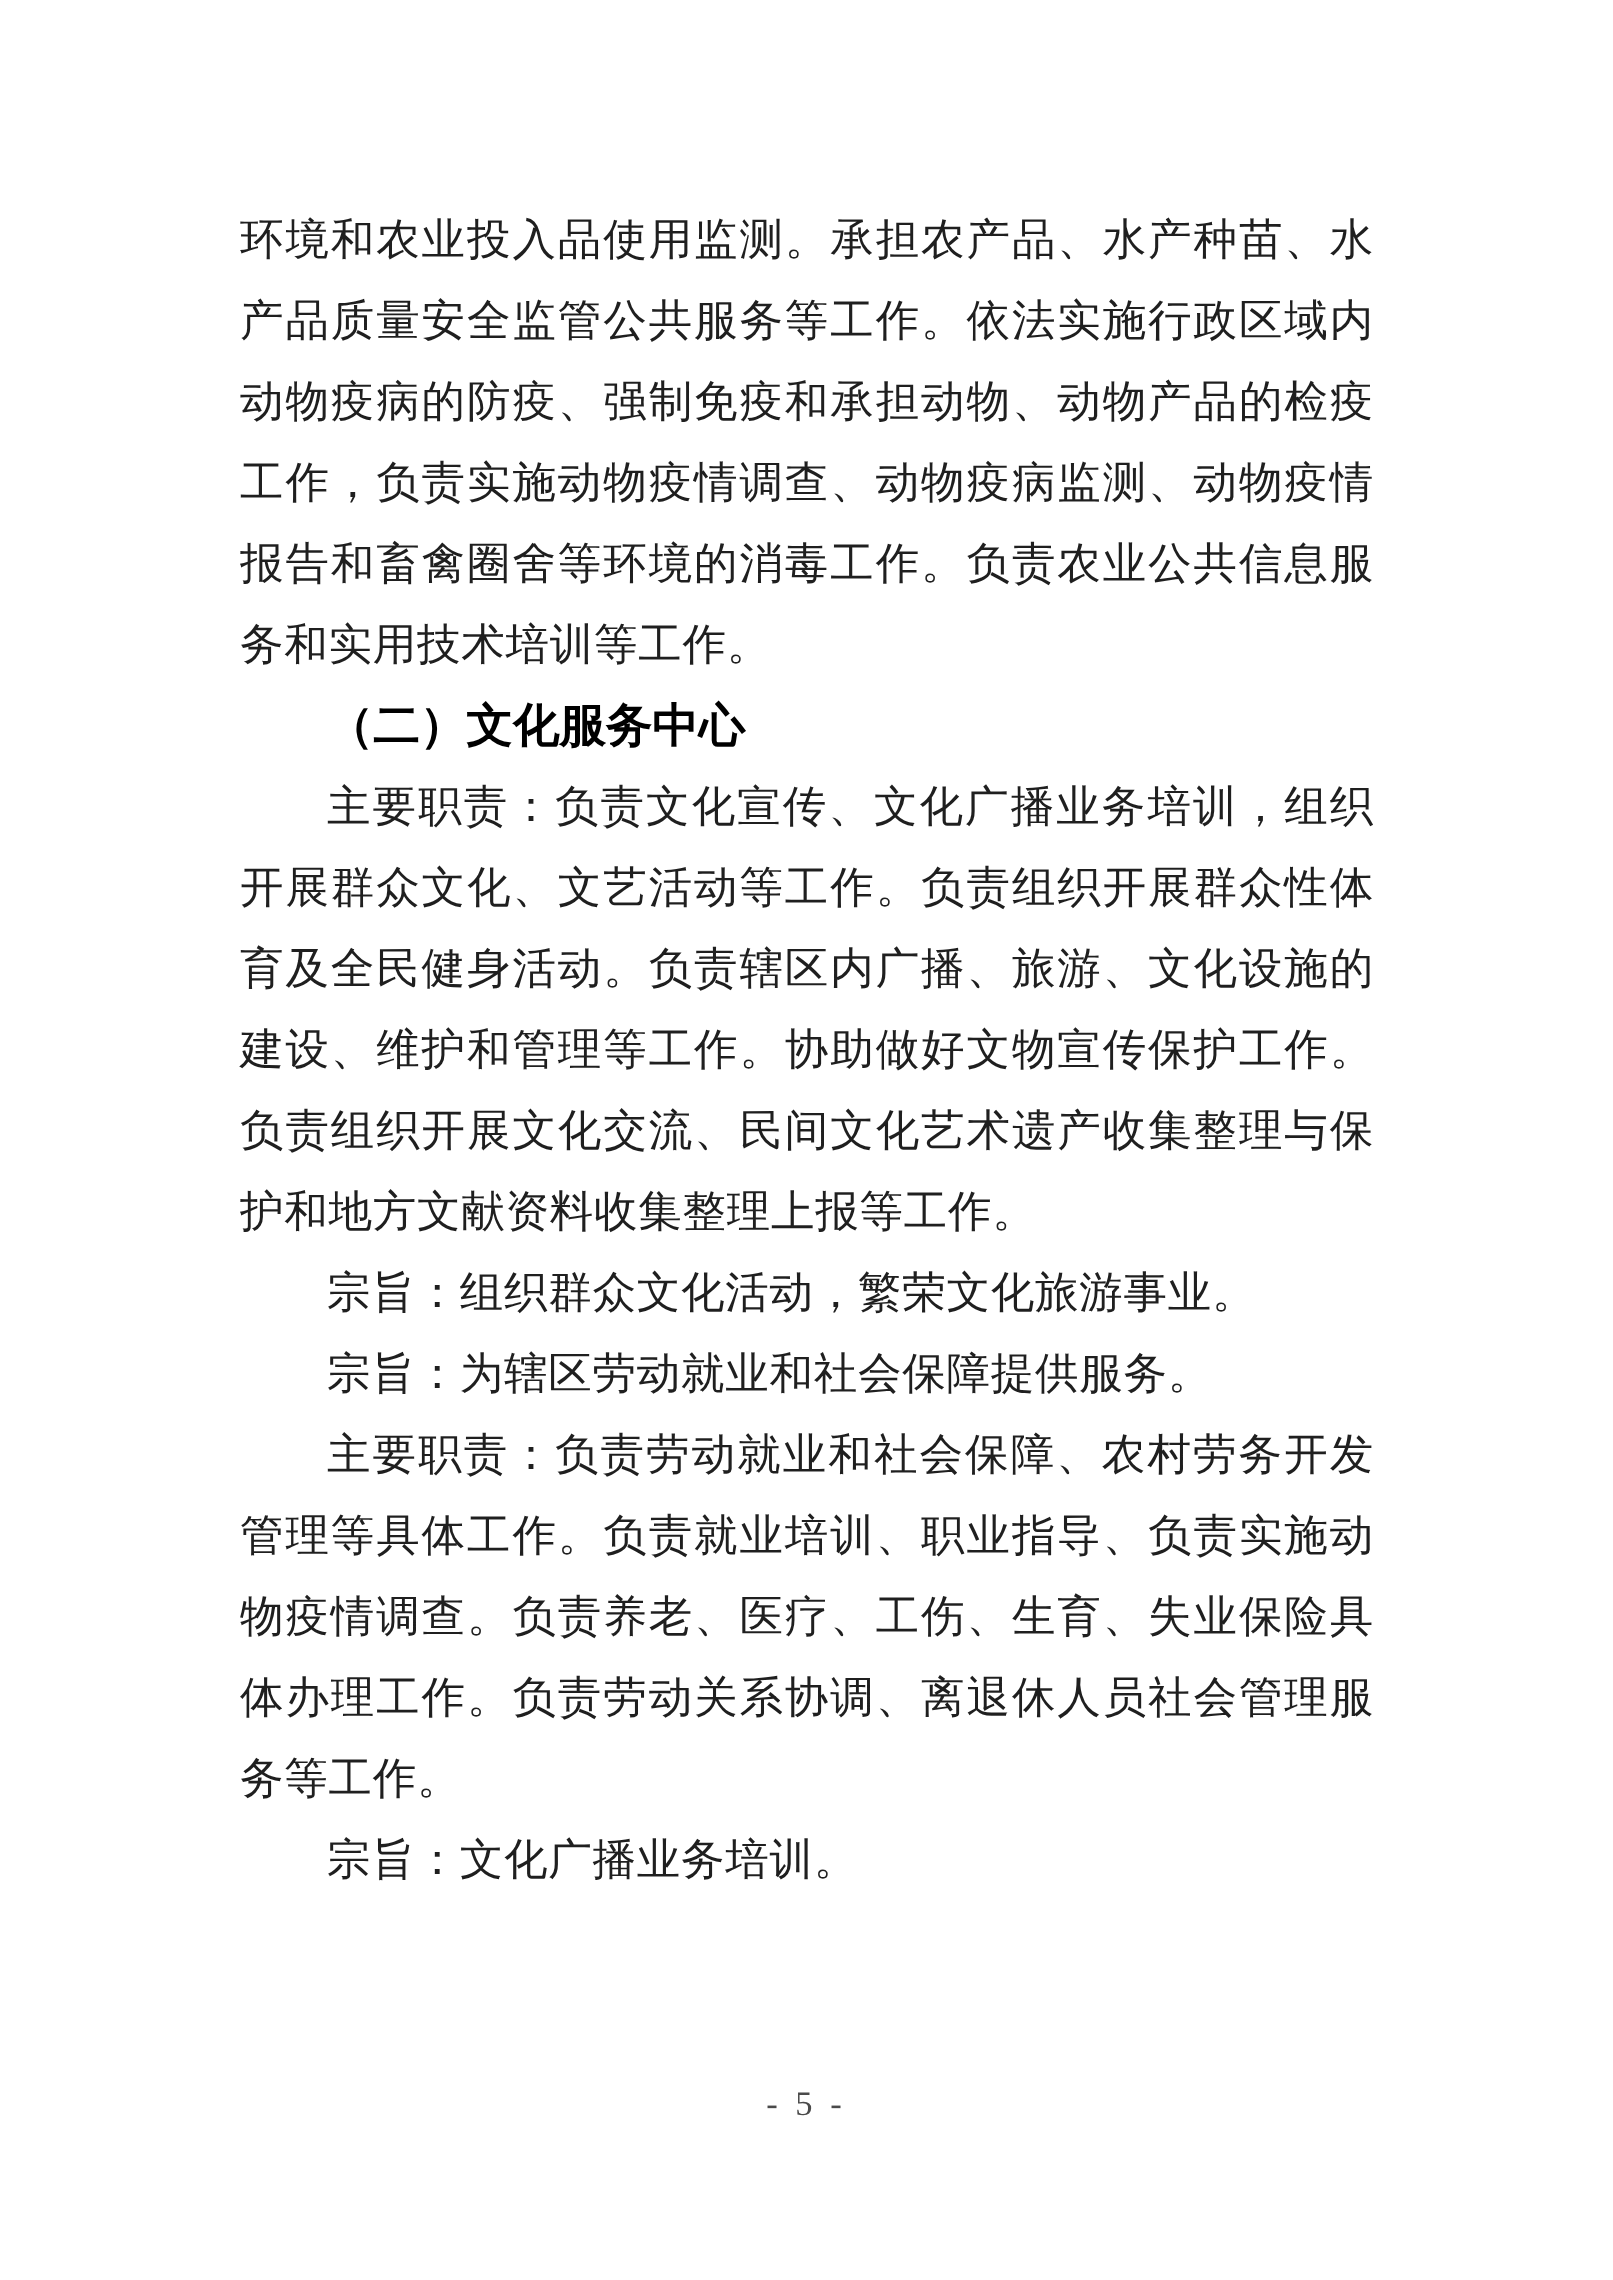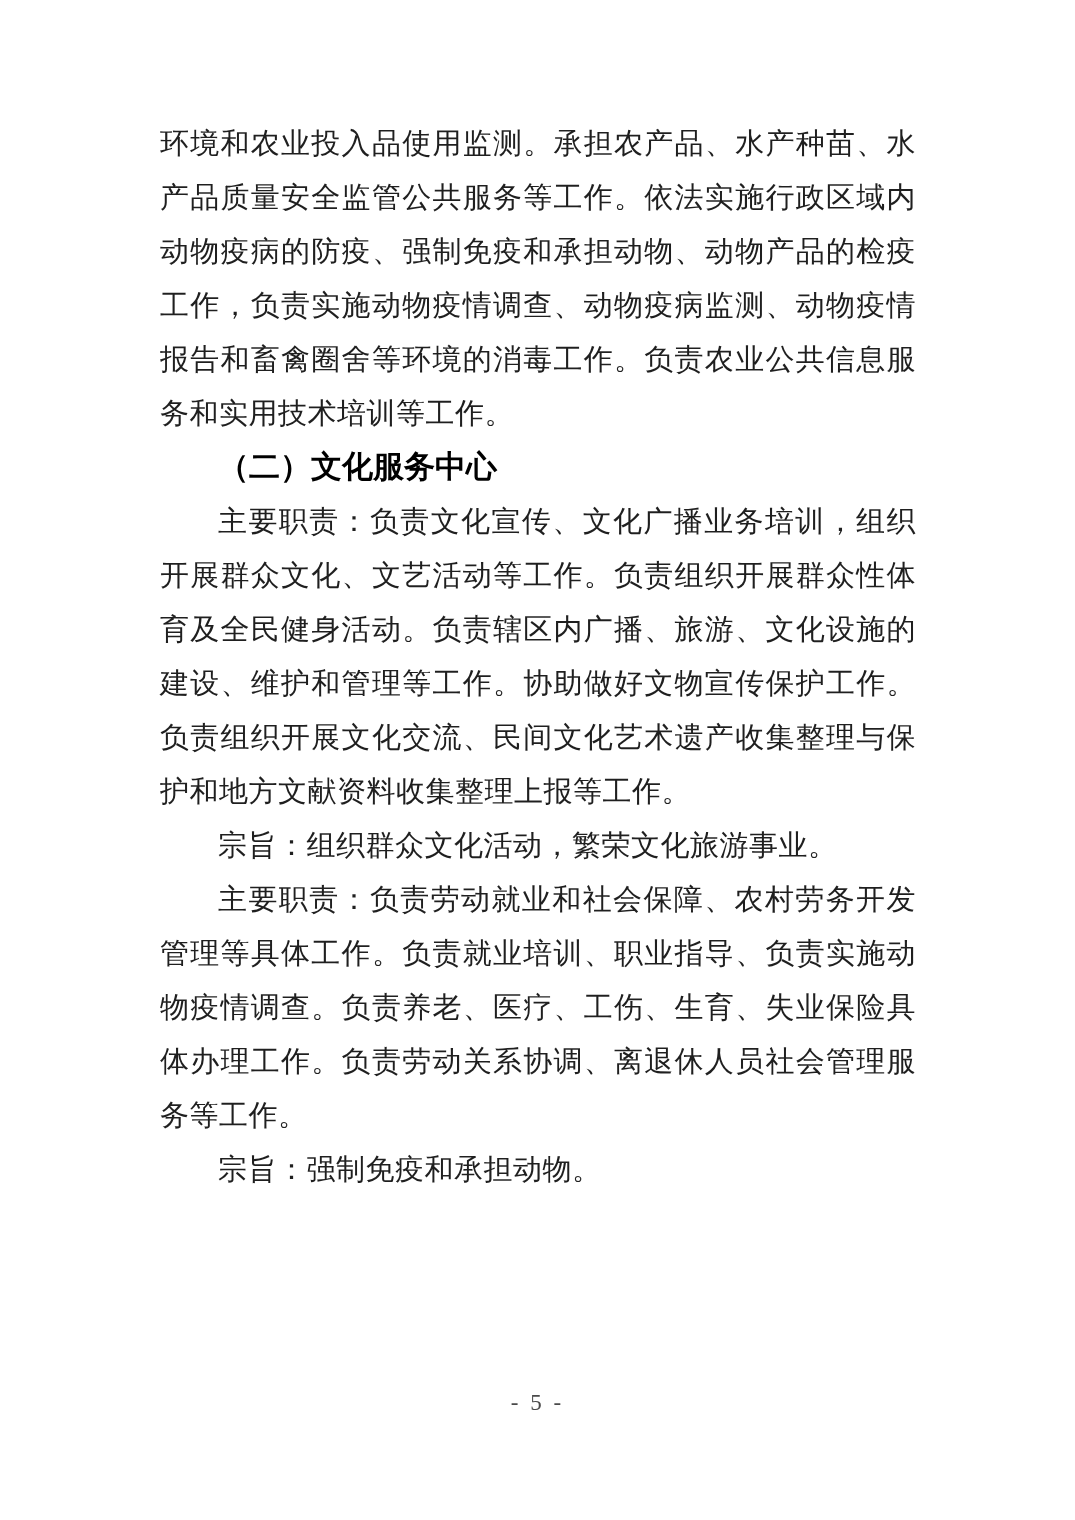--- a/index.html
+++ b/index.html
@@ -14,21 +14,21 @@
     overflow: hidden;
   }
   .page {
     position: absolute;
     inset: 0;
     background: #ffffff;
   }
   .content {
     position: absolute;
     left: 160px;
-    top: 116px;
+    top: 133px;
     width: 756px;
   }
   .block {
     margin: 0;
     font-family: "Liberation Serif", serif;
     font-size: 29px;
     line-height: 54px;
     color: #1f1f1f;
     text-align: justify;
     text-justify: inter-character;
@@ -67,17 +67,18 @@
 </style>
 </head>
 <body>
 
 <div class="page">
   <div class="content">
     <p class="block cont">环境和农业投入品使用监测。承担农产品、水产种苗、水产品质量安全监管公共服务等工作。依法实施行政区域内动物疫病的防疫、强制免疫和承担动物、动物产品的检疫工作，负责实施动物疫情调查、动物疫病监测、动物疫情报告和畜禽圈舍等环境的消毒工作。负责农业公共信息服务和实用技术培训等工作。</p>
     <h2 class="block heading">（二）文化服务中心</h2>
     <p class="block para">主要职责：负责文化宣传、文化广播业务培训，组织开展群众文化、文艺活动等工作。负责组织开展群众性体育及全民健身活动。负责辖区内广播、旅游、文化设施的建设、维护和管理等工作。协助做好文物宣传保护工作。负责组织开展文化交流、民间文化艺术遗产收集整理与保护和地方文献资料收集整理上报等工作。</p>
     <p class="block para">宗旨：组织群众文化活动，繁荣文化旅游事业。</p>
+    <p class="block para">宗旨：为辖区劳动就业和社会保障提供服务。</p>
     <p class="block para">主要职责：负责劳动就业和社会保障、农村劳务开发管理等具体工作。负责就业培训、职业指导、负责实施动物疫情调查。负责养老、医疗、工伤、生育、失业保险具体办理工作。负责劳动关系协调、离退休人员社会管理服务等工作。</p>
-    <p class="block para">宗旨：强制免疫和承担动物。</p>
+    <p class="block para">宗旨：文化广播业务培训。</p>
   </div>
   <div class="footer">- 5 -</div>
 </div>
 
 </body></html>

